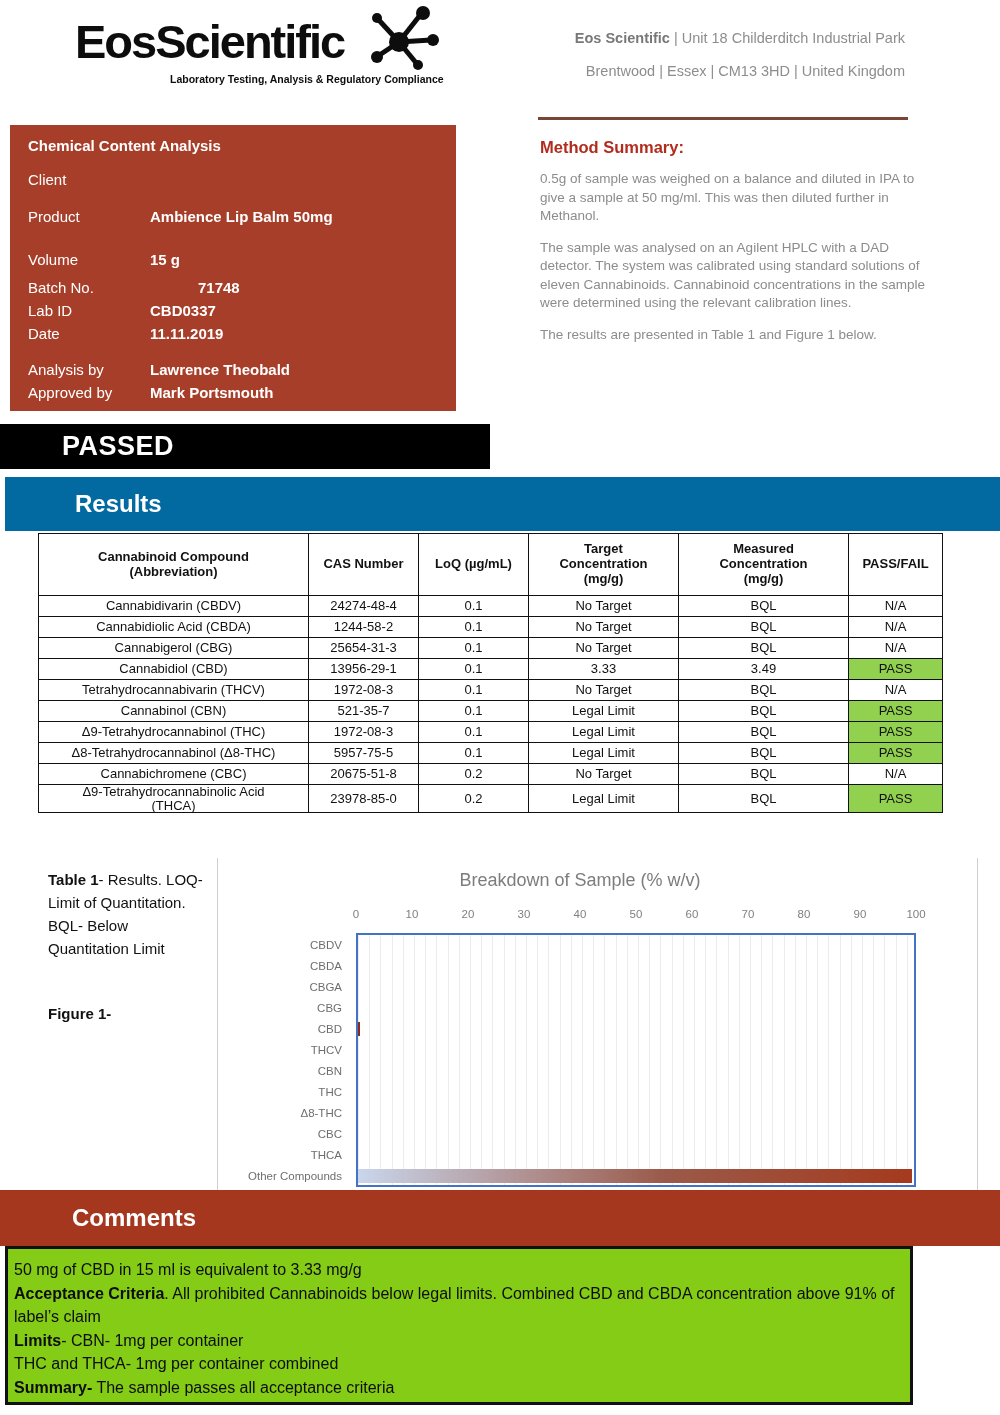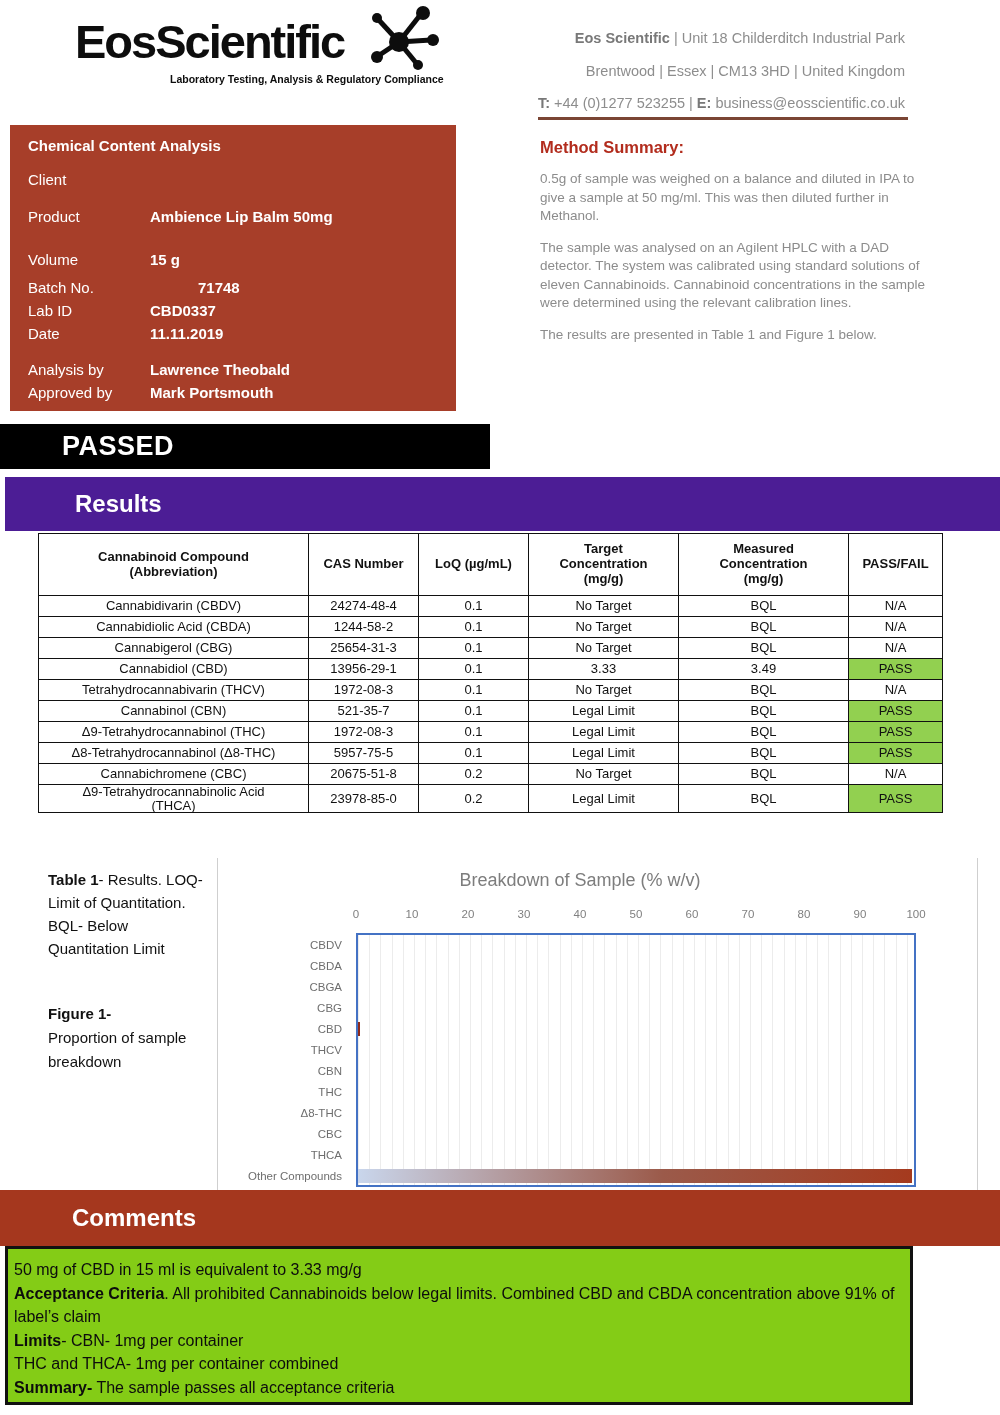--- a/index.html
+++ b/index.html
@@ -28,21 +28,21 @@
   .si-row-3 { margin-top:5px;gap:48px; }
   .si-row-6 { margin-top:13px; }
 
   
   .method { position:absolute; left:540px; top:138px; width:398px; }
   .method-title { color:#b22c1d; font-weight:700; font-size:16.5px; margin-bottom:13px; }
   .method p { color:#8c8c8c; font-size:13.5px; line-height:18.5px; margin-bottom:13px; }
 
   
   .passed-banner { position:absolute; left:0; top:424px; width:490px; height:45px; background:#000000; color:#ffffff; font-size:27px; font-weight:700; line-height:45px; padding-left:62px; letter-spacing:0.5px; }
-  .results-banner { position:absolute; left:5px; top:477px; width:995px; height:54px; background:#4c1d95; color:#ffffff; font-size:24px; font-weight:700; line-height:54px; padding-left:70px; }
+  .results-banner { position:absolute; left:5px; top:477px; width:995px; height:54px; background:#0369a1; color:#ffffff; font-size:24px; font-weight:700; line-height:54px; padding-left:70px; }
   .comments-banner { position:absolute; left:0; top:1190px; width:1000px; height:56px; background:#a5371e; color:#ffffff; font-size:24px; font-weight:700; line-height:56px; padding-left:72px; }
 
   
   .results-table { position:absolute; left:38px; top:533px; width:904px; border-collapse:collapse; table-layout:fixed; font-size:13px; color:#111; }
   .results-table th, .results-table td { border:1.5px solid #111; text-align:center; vertical-align:middle; padding:0 2px; }
   .results-table thead th { height:62px; font-weight:700; white-space:pre-line; line-height:1.15; }
   .results-table tbody td { height:21px; line-height:1.05; white-space:pre-line; }
   .results-table td.pass { background:#92d050; font-weight:400; }
 
   
@@ -88,21 +88,20 @@
       <circle cx="58" cy="9" r="7"></circle>
       <circle cx="68" cy="36" r="6"></circle>
       <circle cx="53" cy="61" r="5"></circle>
       <circle cx="12" cy="53" r="6"></circle>
     </g>
   </svg>
 
   <div class="contact-block">
     <div><b>Eos Scientific</b><span> | Unit 18 Childerditch Industrial Park</span></div>
     <div>Brentwood | Essex | CM13 3HD | United Kingdom</div>
-    <div><b>T:</b><span> +44 (0)1277 523255 | </span><b>E:</b><span> business@eosscientific.co.uk</span></div>
   </div>
   <div class="contact-rule"></div>
 
   <div class="sample-box">
     <div class="sample-title">Chemical Content Analysis</div>
     <div>
         <div class="si-row si-row-0">
           <span class="si-label">Client</span>
           <span class="si-value"></span>
         </div>
@@ -256,21 +255,21 @@
           <td class="pass">PASS</td>
         </tr>
       </tbody>
   </table>
 
   <div class="fig-rule-left"></div>
   <div class="fig-rule-right"></div>
 
   <div class="caption-block">
     <div><b>Table 1</b><span>- Results. LOQ- Limit of Quantitation. BQL- Below Quantitation Limit</span></div>
-    <div class="fig-cap"><b>Figure 1-</b><br><span>Proportion of sample breakdown</span></div>
+    <div class="fig-cap"><b>Figure 1-</b><br></div>
   </div>
 
   <div class="chart-title">Breakdown of Sample (% w/v)</div>
   <div class="x-axis">
       <span style="left: 0%;">0</span>
       <span style="left: 10%;">10</span>
       <span style="left: 20%;">20</span>
       <span style="left: 30%;">30</span>
       <span style="left: 40%;">40</span>
       <span style="left: 50%;">50</span>

